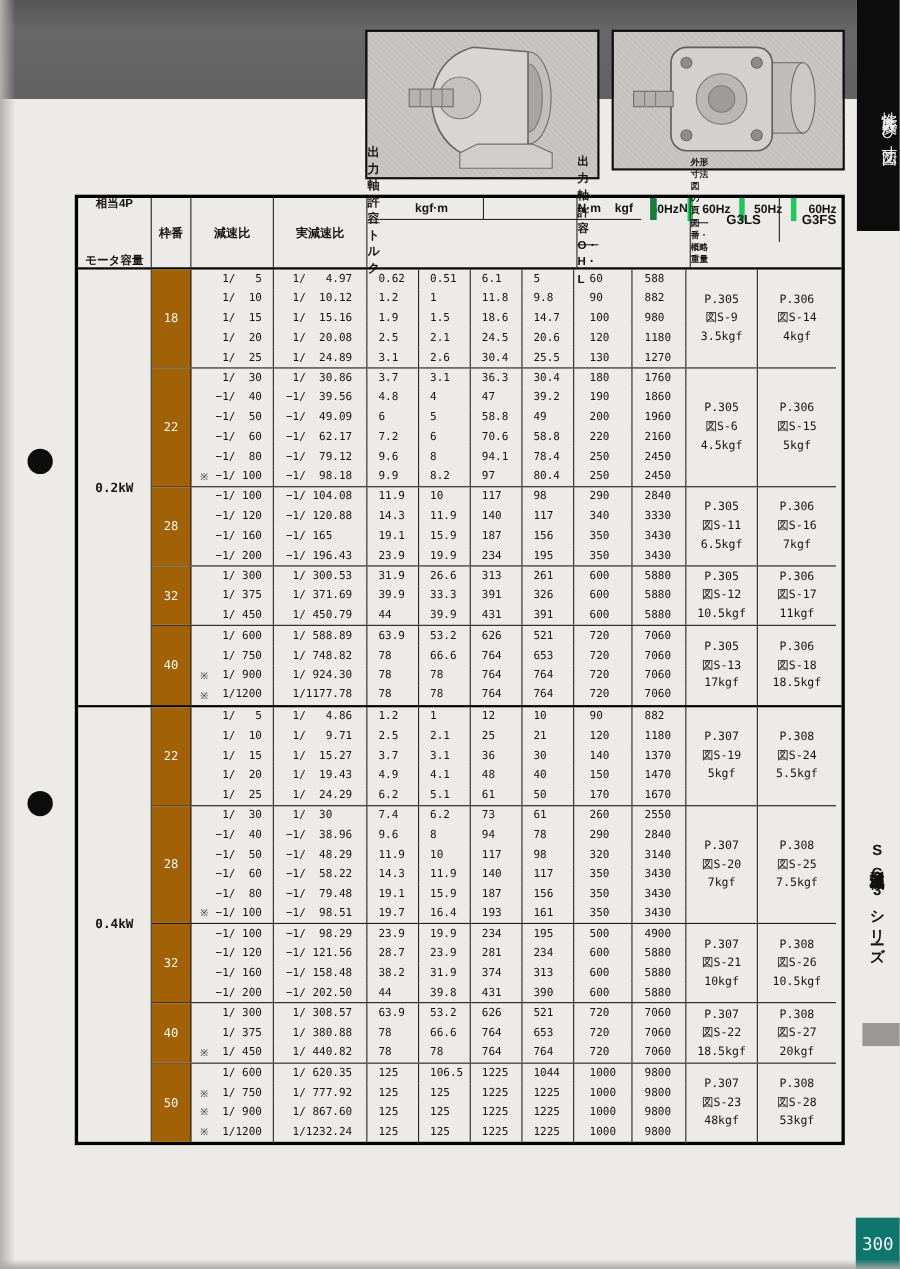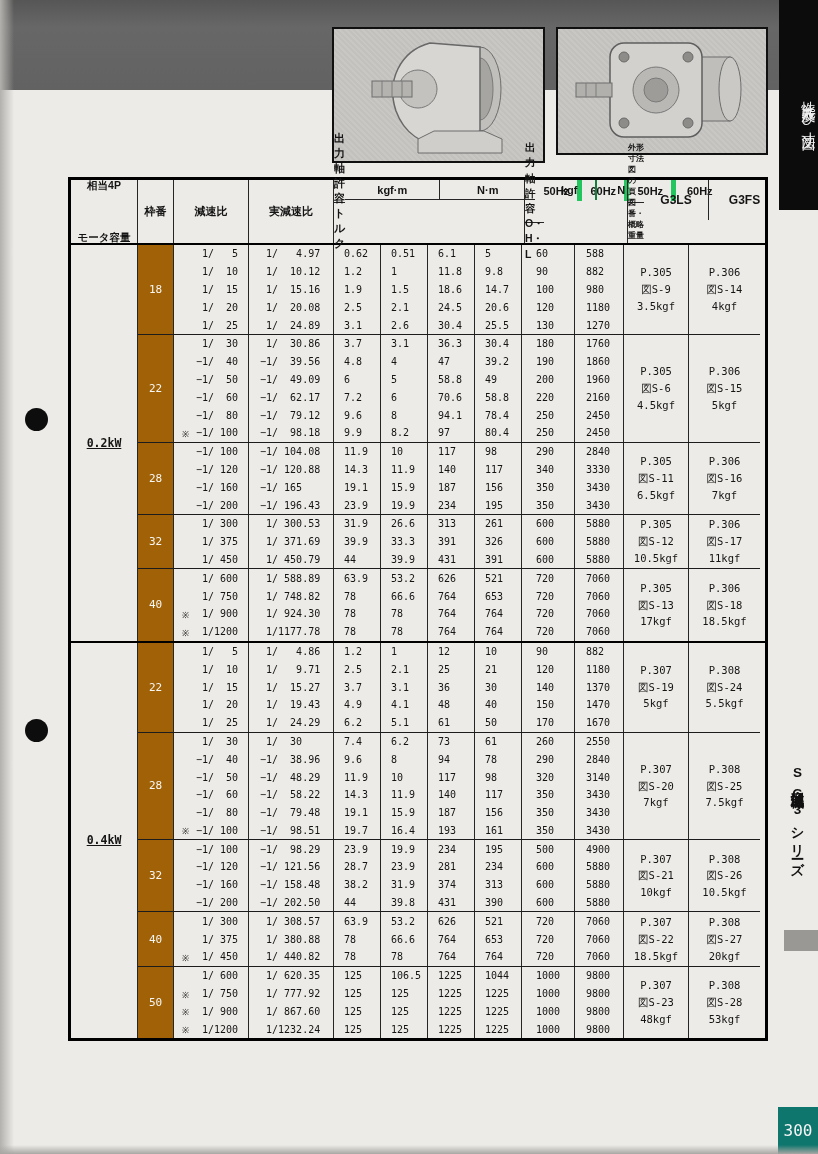--- a/index.html
+++ b/index.html
@@ -43,42 +43,42 @@
   .hfrm{width:36px;}
   .hrat{width:75px;}
   .hact{width:85px;}
   .hblk{display:flex;flex-direction:row;border-right:1px solid #262626;box-sizing:border-box;}
   .hblk-t{width:191px;}
   .hblk-o{width:103px;}
   .hblk-d{width:137px;border-right:none;}
   .hrow{display:flex;box-sizing:border-box;}
   .ht{height:22px;border-bottom:1px solid #262626;align-items:center;justify-content:center;
     display:flex;font-weight:bold;font-size:11px;}
-  .ht2{height:20px;border-bottom:1px solid #262626;}
+  .ht2{height:20px;border-bottom:1px solid #262626;gap:48px;}
   .ht3{height:21px;}
   .hu{display:flex;align-items:center;justify-content:center;font-weight:bold;font-size:11px;
     box-sizing:border-box;}
   .w95{width:95px;border-right:1px solid #262626;} .w95b{width:95px;}
   .w47{width:47px;border-right:5px solid #22c55e;text-align:right;} .w47b{width:47px;}
   .ohl-title{height:42px;border-bottom:1px solid #262626;flex-direction:column;line-height:1.45;
     display:flex;align-items:center;justify-content:center;font-weight:bold;font-size:10.5px;}
   .ohl-units{height:20px;}
-  .wkgf{width:53px;border-right:2px solid #15803d;text-align:center;} .wn{width:49px;}
+  .wkgf{width:53px;border-right:6px solid #15803d;text-align:center;} .wn{width:49px;}
   .dims-title{height:22px;border-bottom:1px solid #262626;display:flex;align-items:center;
     justify-content:center;font-weight:bold;font-size:8px;letter-spacing:0;}
   .dims-units{height:40px;}
   .wls{width:65px;border-right:1px solid #262626;} .wfs{width:71px;}
   .g3{display:flex;align-items:center;justify-content:center;font-weight:bold;font-size:12px;
     box-sizing:border-box;}
 
   
   .sec{display:flex;}
   .sec:first-child{border-bottom:2.5px solid #000;}
   .cap{width:67px;border-right:1px solid #262626;display:flex;align-items:center;justify-content:center;
-    font-weight:bold;font-size:11.5px;font-family:"DejaVu Sans Mono",monospace;box-sizing:border-box;text-decoration:underline;}
+    font-weight:bold;font-size:11.5px;font-family:"DejaVu Sans Mono",monospace;box-sizing:border-box;}
   .groups{display:flex;flex-direction:column;}
   .group{display:flex;}
   .gsep{border-bottom:1.5px solid #1c1c1c;}
   .frm{width:36px;background:#a16207;border-right:1px solid #262626;color:#f7f7f5;
     display:flex;align-items:center;justify-content:center;font-size:11px;
     font-family:"DejaVu Sans Mono",monospace;box-sizing:border-box;}
   .rows{display:flex;flex-direction:column;}
   .row{display:flex;height:17.8px;}
   .cell{display:flex;align-items:center;border-right:1px solid #262626;
     font-family:"DejaVu Sans Mono",monospace;font-size:10px;white-space:pre;}

